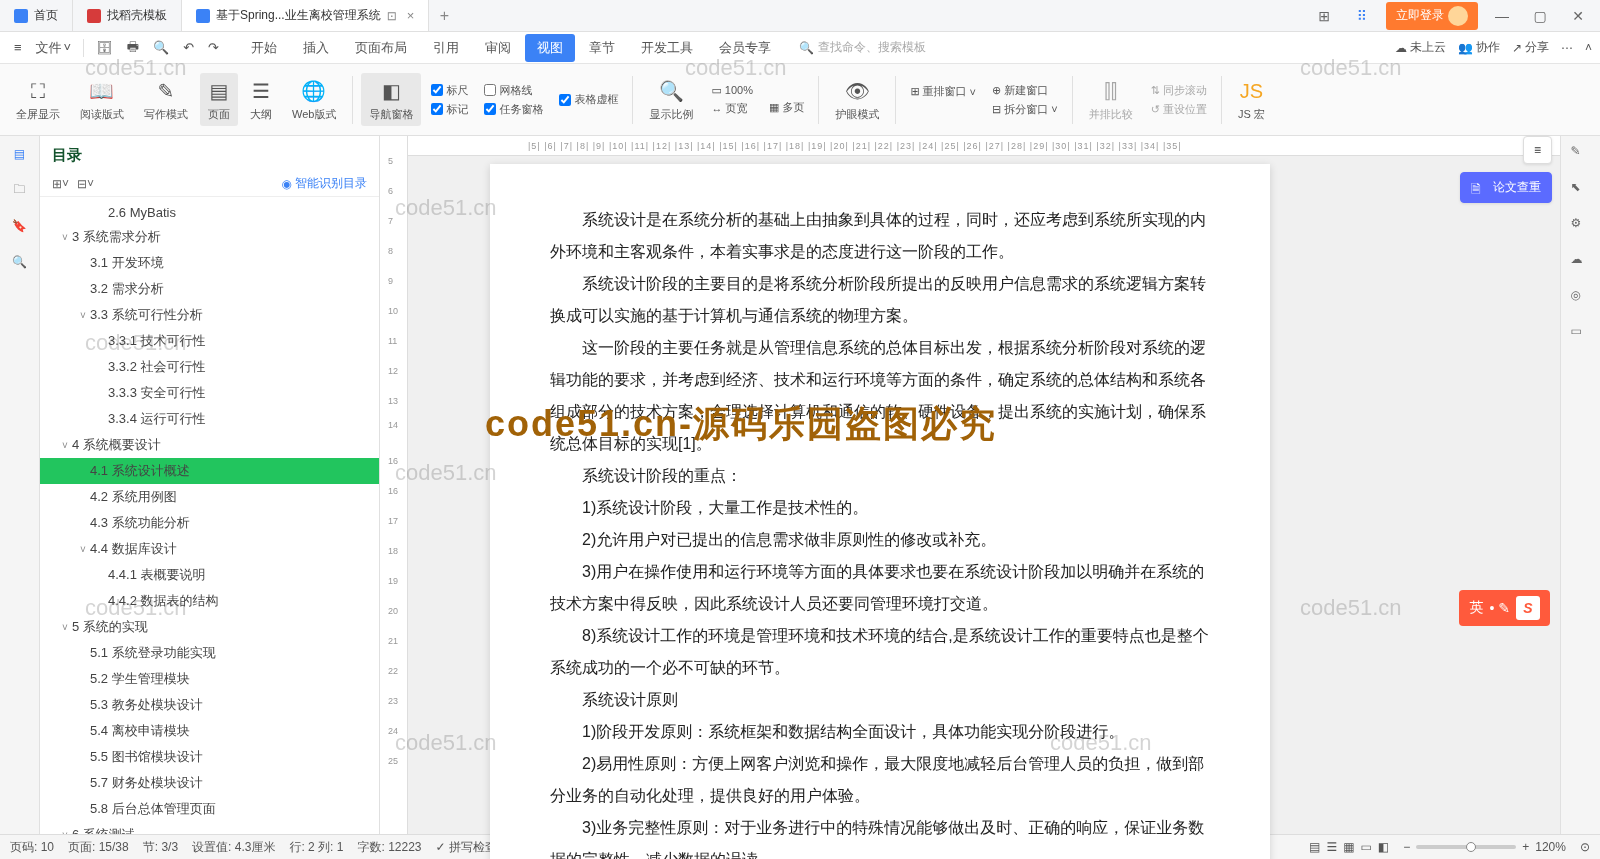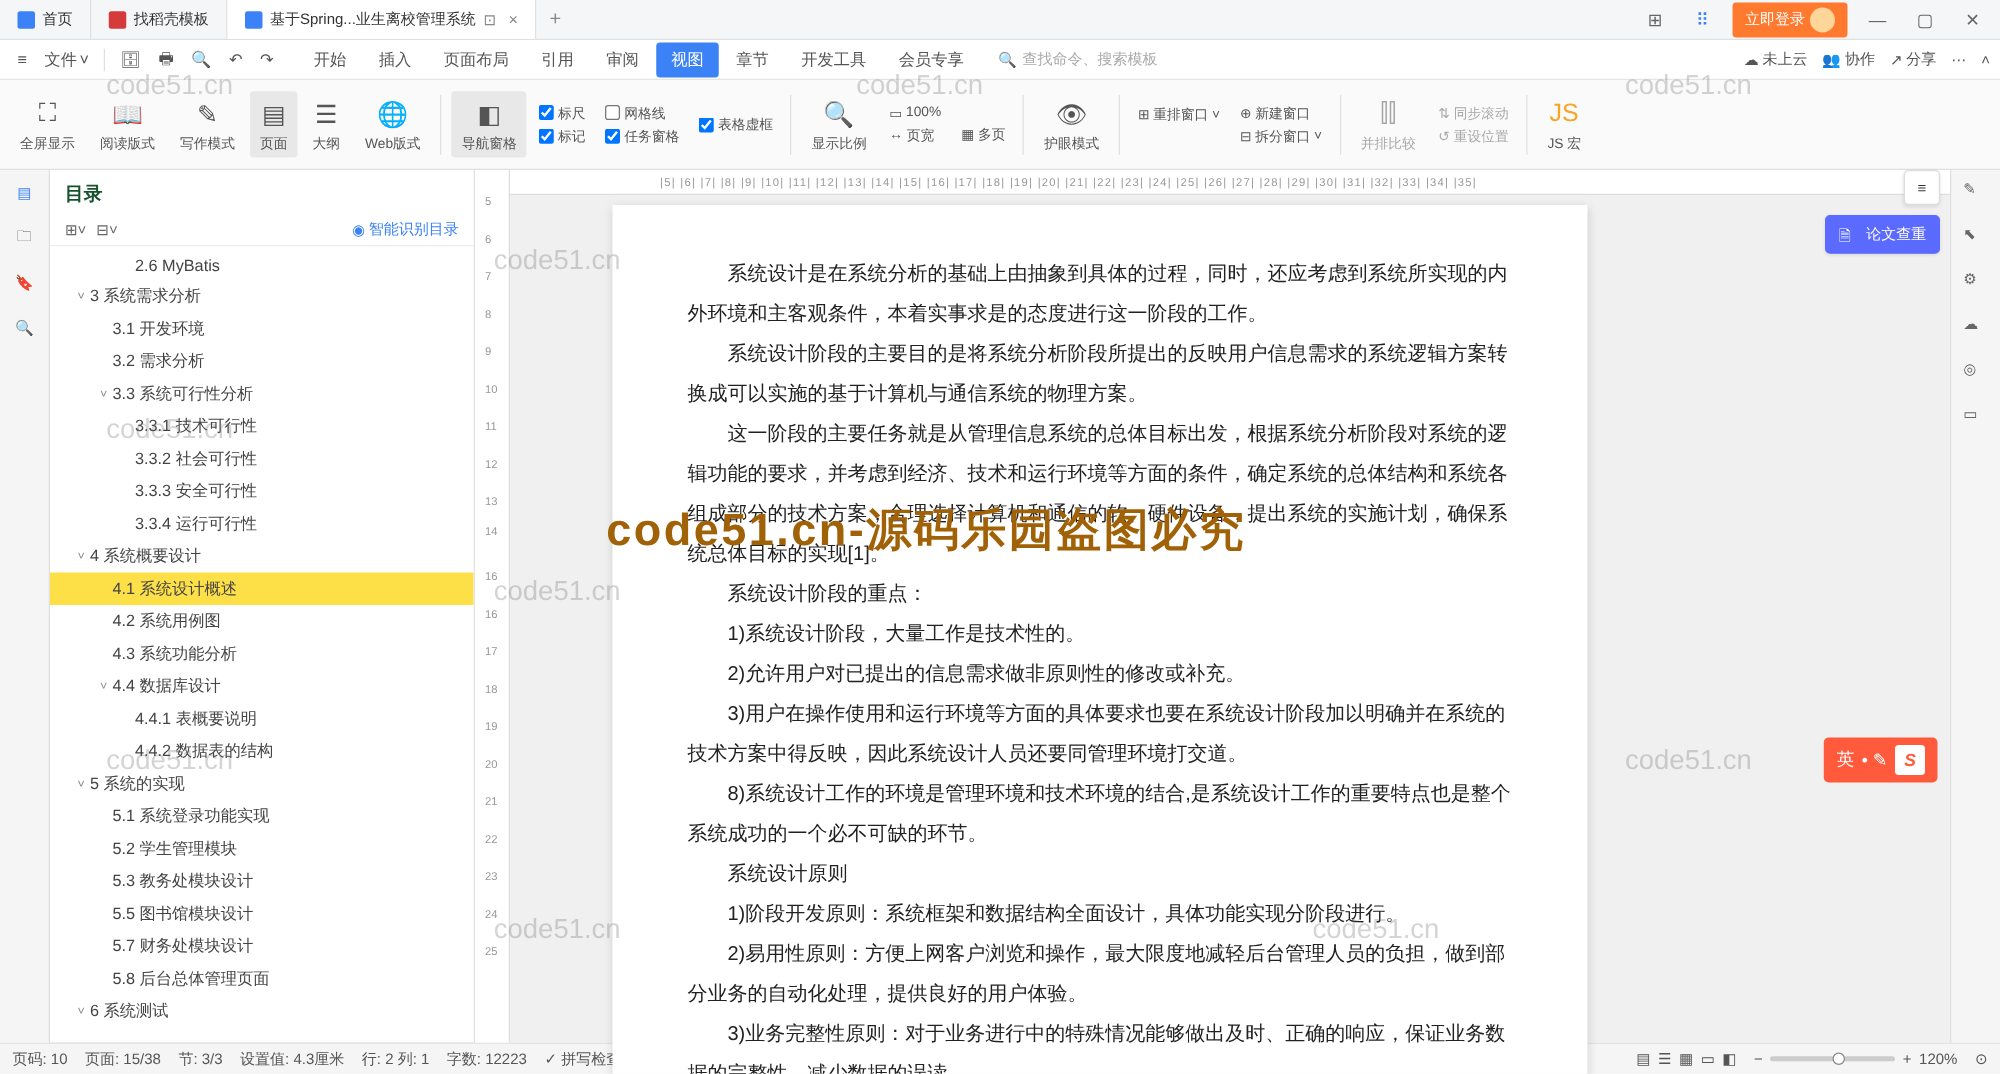--- a/index.html
+++ b/index.html
@@ -47,21 +47,21 @@
 .sidebar-icons .sico { width:20px; height:20px; color:#666; display:flex; align-items:center; justify-content:center; }
 .sidebar-icons .sico.active { color:#3b82f6; }
 
 .outline { width:340px; border-right:1px solid #e0e0e0; display:flex; flex-direction:column; overflow:hidden; }
 .outline .ohead { padding:10px 12px 6px; font-size:15px; font-weight:700; color:#14532d; }
 .outline .otools { display:flex; align-items:center; padding:4px 12px; gap:8px; border-bottom:1px solid #eee; font-size:12px; color:#666; }
 .outline .otools .otspace { flex:1; }
 .outline .autodetect { color:#3b82f6; display:flex; align-items:center; gap:3px; }
 .outline .olist { flex:1; overflow-y:auto; padding:4px 0; font-size:13px; color:#444; }
 .outline .oitem { padding:4px 12px 4px 0; display:flex; align-items:center; cursor:pointer; }
-.outline .oitem.sel { background:#fde047; }
+.outline .oitem.sel { background:#22c55e; }
 .outline .caret { width:14px; text-align:center; color:#888; font-size:10px; }
 .outline .nocare { width:14px; }
 
 .docarea { flex:1; display:flex; background:#f0f0f0; position:relative; }
 .vruler { width:28px; background:#fff; border-right:1px solid #ddd; position:relative; font-size:9px; color:#999; }
 .hruler { height:20px; background:#fff; border-bottom:1px solid #ddd; position:absolute; top:0; left:28px; right:0; font-size:9px; color:#999; display:flex; align-items:center; padding-left:120px; gap:6px; }
 .hruler span { letter-spacing:1px; }
 .vruler .vn { position:absolute; left:8px; }
 .page { position:absolute; left:110px; top:28px; width:780px; background:#fff; box-shadow:0 2px 8px rgba(0,0,0,.15); padding:40px 60px; font-family:SimSun,serif; font-size:16px; line-height:2.0; color:#222; }
 .page .indent { text-indent:2em; }
@@ -342,20 +342,24 @@
           <span class="nocare"></span>
           <span>5.1 系统登录功能实现</span>
         </div>
         <div class="oitem" style="padding-left: 36px;">
           <span class="nocare"></span>
           <span>5.2 学生管理模块</span>
         </div>
         <div class="oitem" style="padding-left: 36px;">
           <span class="nocare"></span>
           <span>5.3 教务处模块设计</span>
+        </div>
+        <div class="oitem" style="padding-left: 36px;">
+          <span class="nocare"></span>
+          <span>5.4 离校申请模块</span>
         </div>
         <div class="oitem" style="padding-left: 36px;">
           <span class="nocare"></span>
           <span>5.5 图书馆模块设计</span>
         </div>
         <div class="oitem" style="padding-left: 36px;">
           <span class="nocare"></span>
           <span>5.7 财务处模块设计</span>
         </div>
         <div class="oitem" style="padding-left: 36px;">

